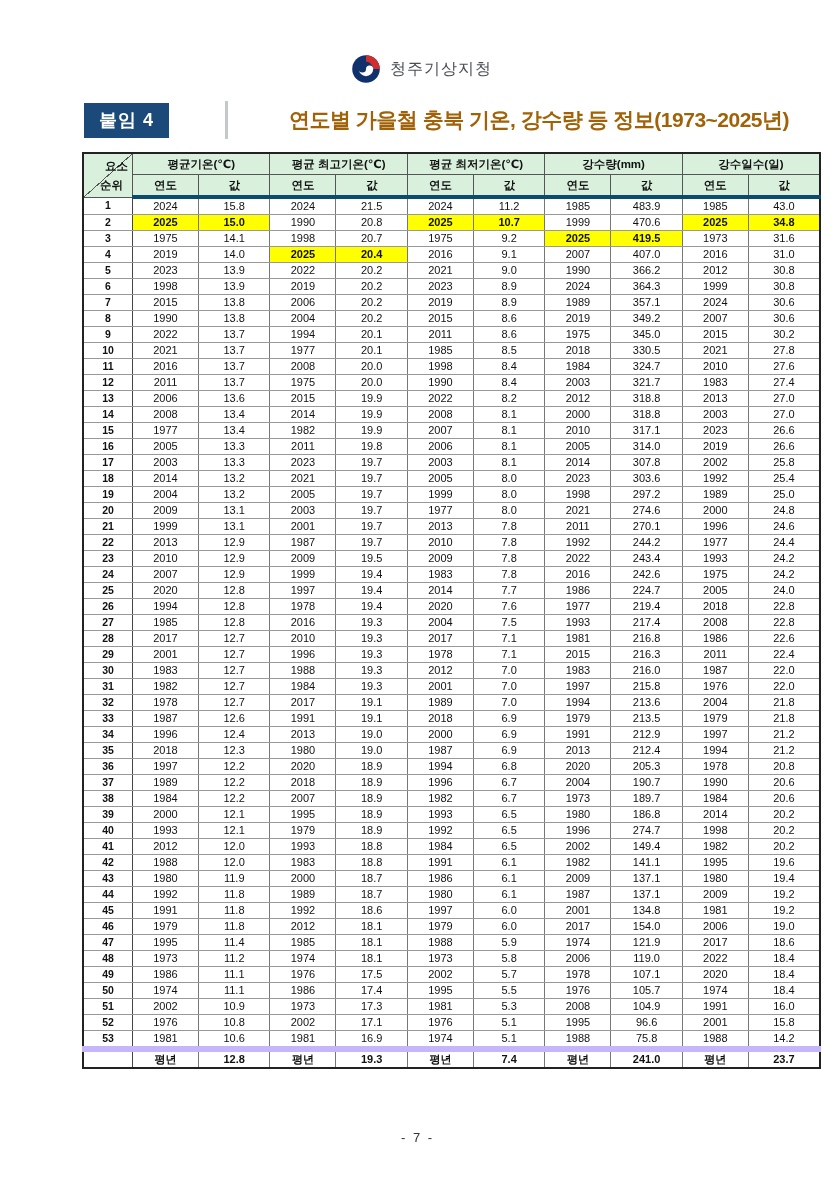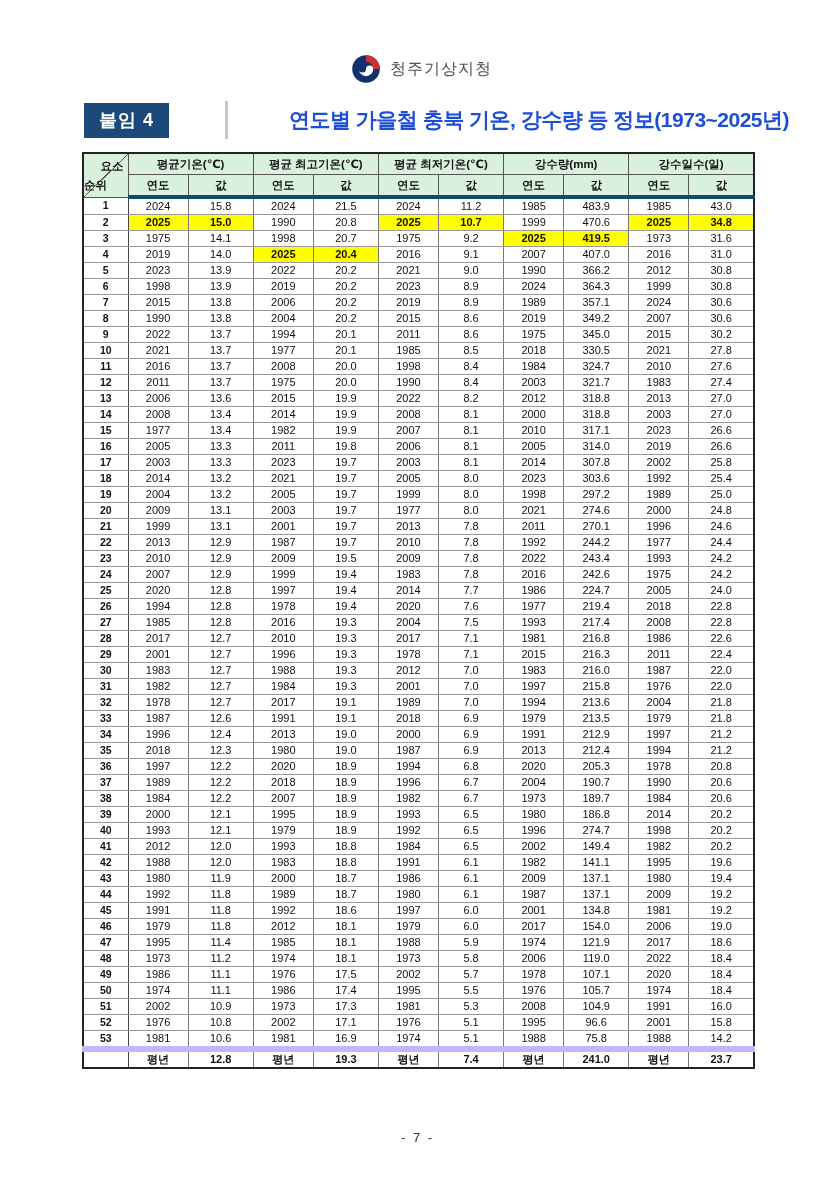--- a/index.html
+++ b/index.html
@@ -32,30 +32,30 @@
     background: #1b4a7a; color: #ffffff;
     font-weight: 800; font-size: 18px; letter-spacing: 1px;
     padding: 5px 15px 6px 15px;
     flex: 0 0 auto;
   }
   .header-divider {
     width: 3px; height: 38px; background: #c4c8cc;
     margin-left: 8px; margin-right: 13px; flex: 0 0 auto;
   }
   .doc-title {
-    font-size: 21px; font-weight: 900; color: #1d4ed8;
+    font-size: 21px; font-weight: 900; color: #a16207;
     letter-spacing: -0.5px; white-space: nowrap;
   }
 
   
   .tbl-wrap { position: absolute; top: 152px; left: 82px; }
   table {
     border-collapse: collapse;
     table-layout: fixed;
-    width: 673px;
+    width: 739px;
     font-size: 11px;
   }
   col.c-rank { width: 45px; }
   col.c-year { width: 60px; }
   col.c-val  { width: 65px; }
   th, td {
     border: 1px solid #777;
     text-align: center; vertical-align: middle;
     padding: 0;
     height: 16px; line-height: 15px;
@@ -87,21 +87,21 @@
         #555 49.3%, #555 50.7%,
         transparent 50.7%, transparent 100%),
       #d9f1dc;
     height: 44px;
   }
   th.corner .corner-top {
     position: absolute; top: 2px; right: 4px;
     font-size: 11.5px; font-weight: 700;
   }
   th.corner .corner-bottom {
-    position: absolute; bottom: 2px; left: 0;
+    position: absolute; bottom: 2px; left: 16px;
     font-size: 11.5px; font-weight: 700;
   }
 
   
   .page-number {
     position: absolute; top: 1130px; left: 0; width: 100%;
     text-align: center;
     font-size: 13px; color: #333; letter-spacing: 2px;
   }
 </style>

